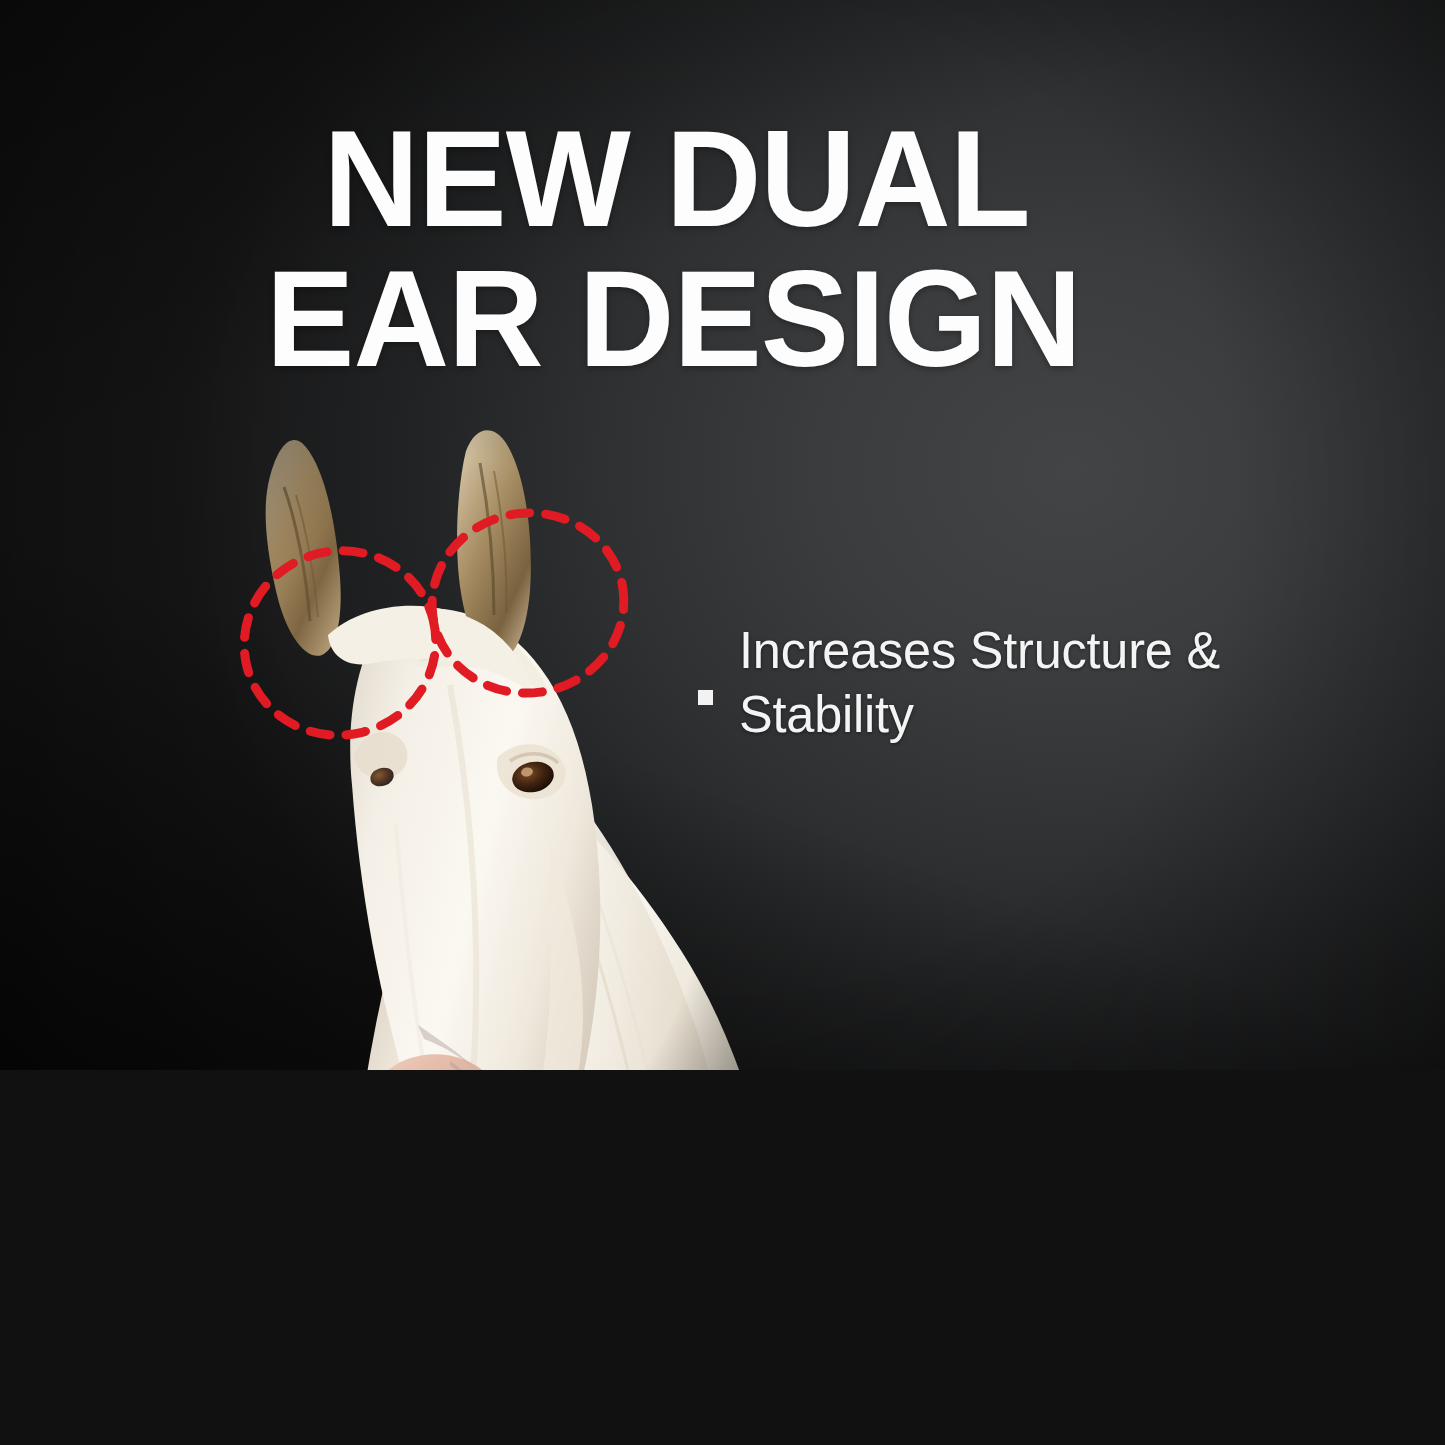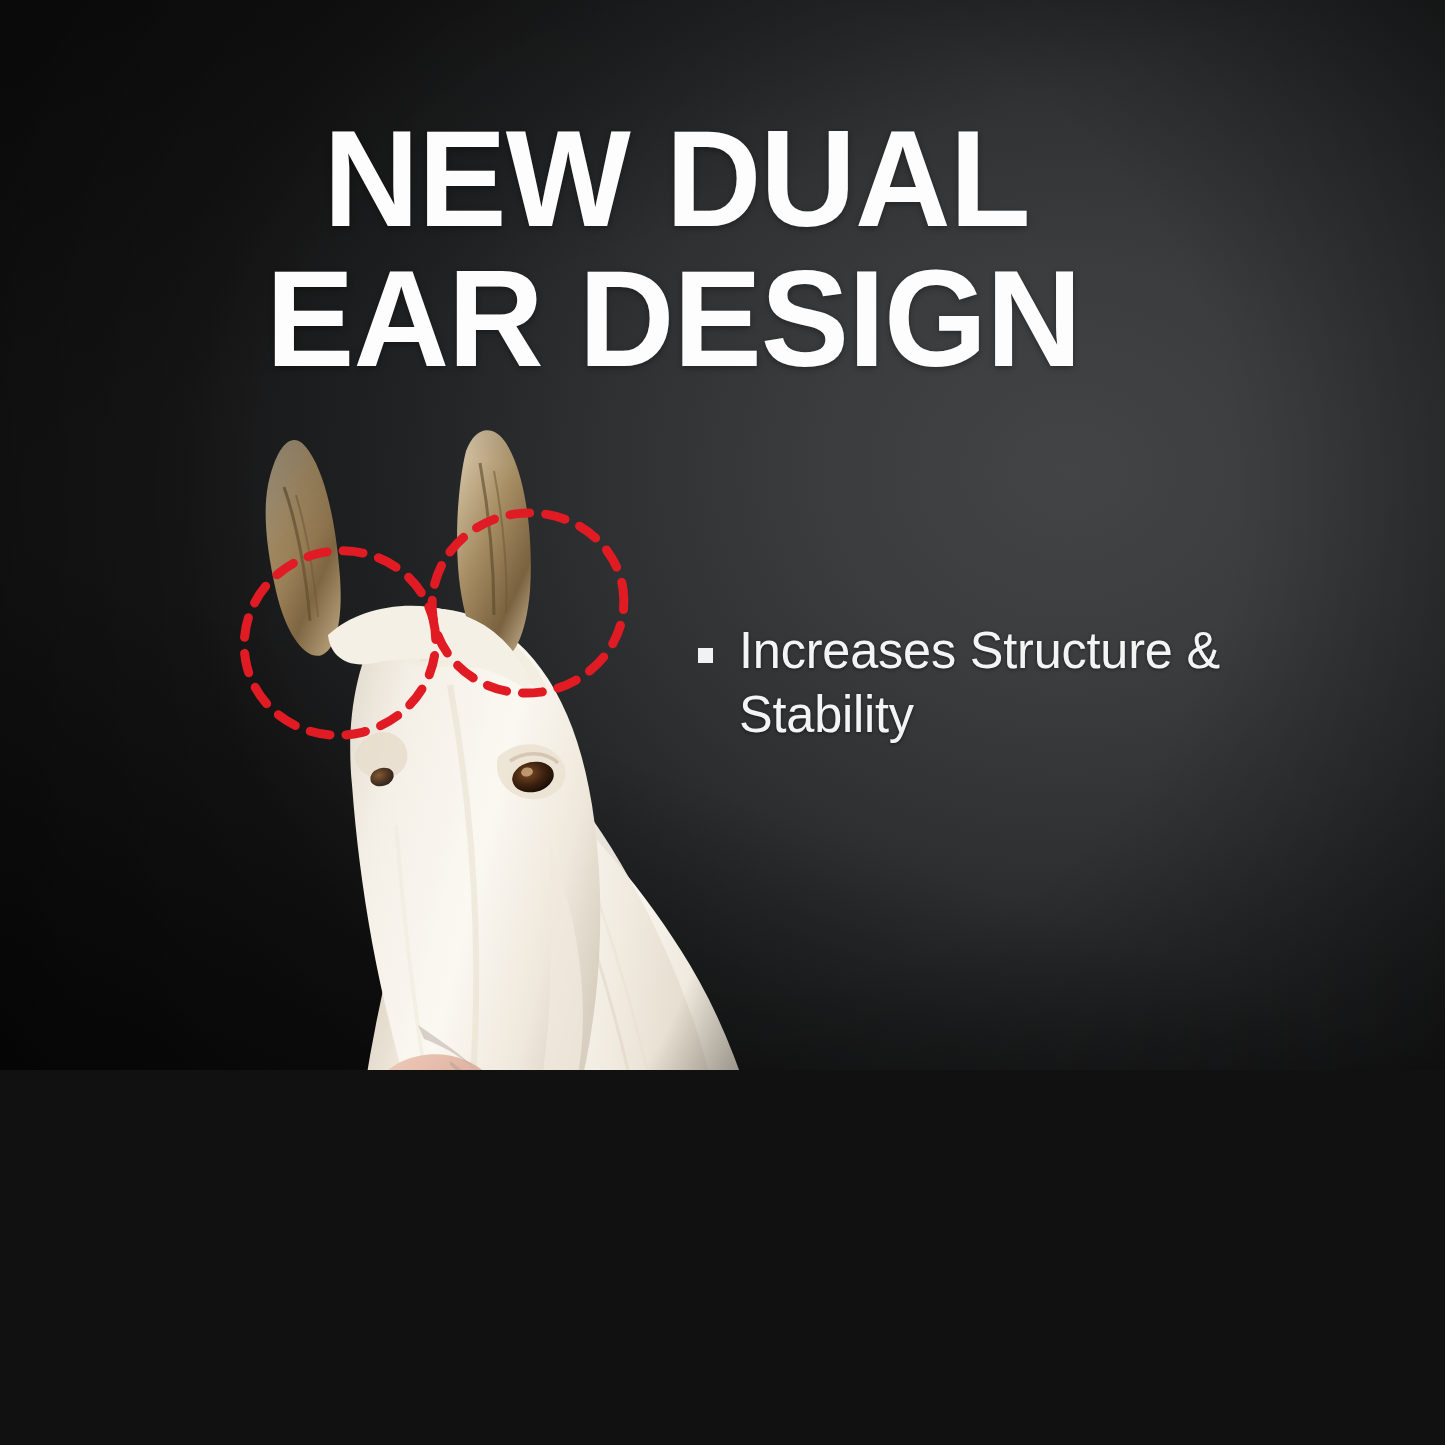--- a/index.html
+++ b/index.html
@@ -68,21 +68,21 @@
 
   
   .features {
     position: absolute;
     left: 698px;
     top: 618px;
     width: 660px;
   }
   .feature-item {
     display: flex;
-    align-items: flex-start;
+    align-items: center;
     margin-bottom: 74px;
   }
   .feature-item:last-child { margin-bottom: 0; }
   .bullet-square {
     flex: 0 0 auto;
     width: 15px;
     height: 15px;
     background: #f2f2f2;
     margin-top: 30px;
     margin-right: 26px;

